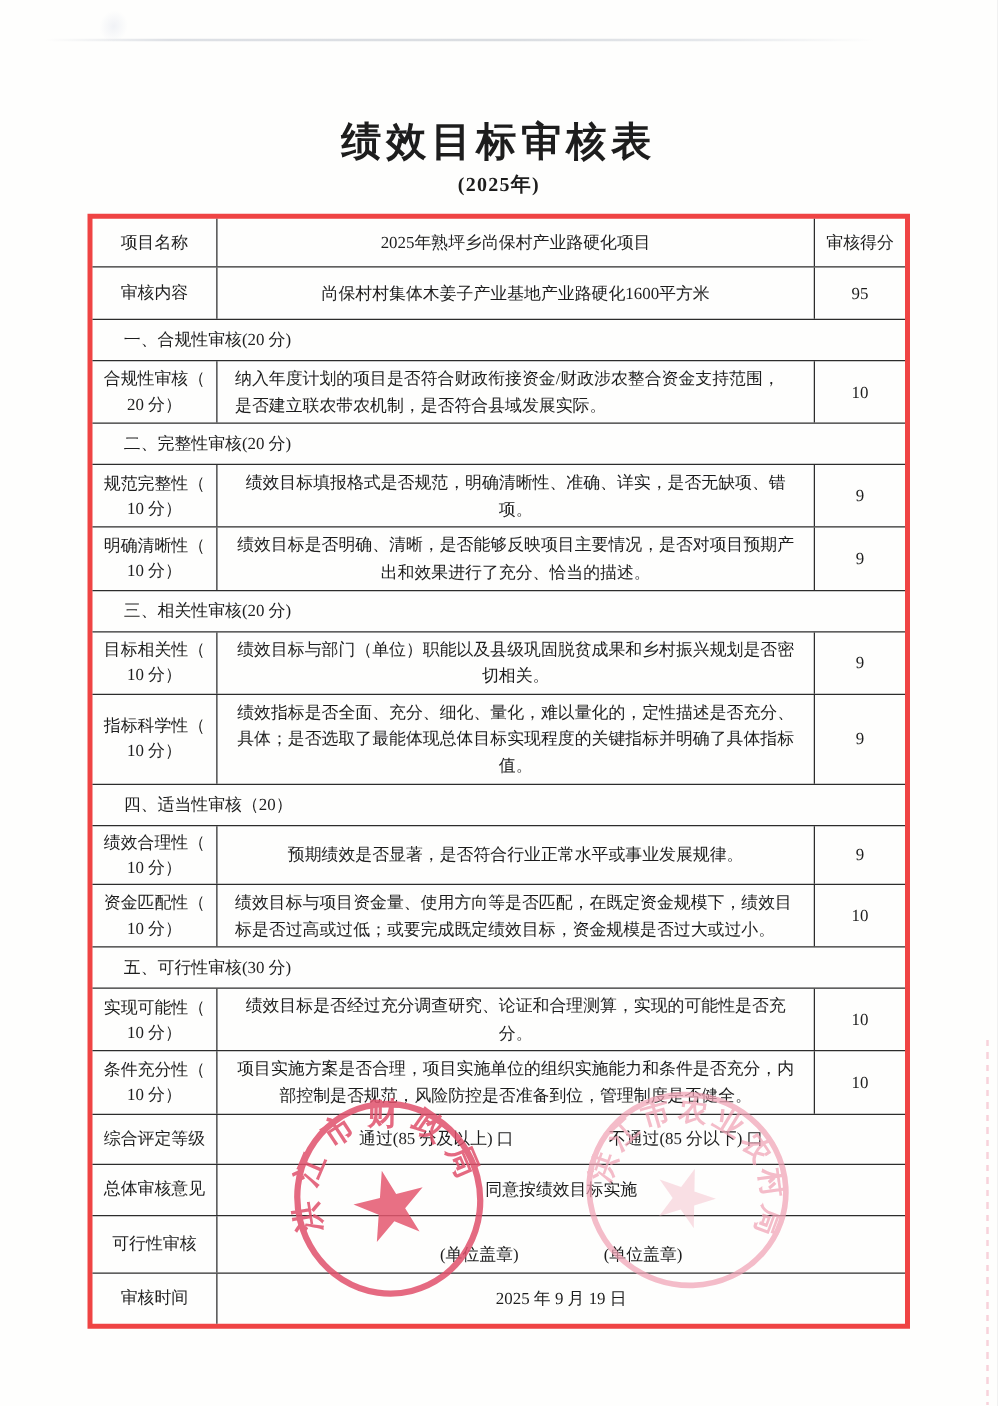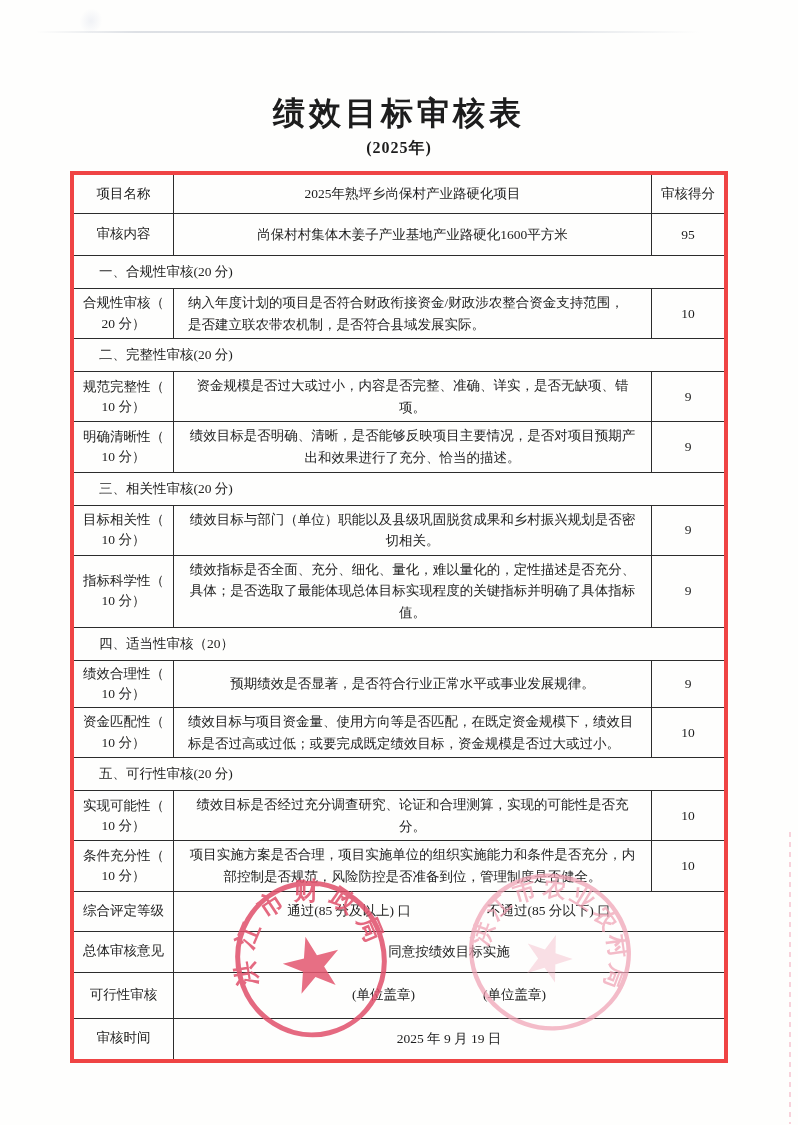--- a/index.html
+++ b/index.html
@@ -29,21 +29,21 @@
   .c1{width:100px;flex:0 0 100px;border-right:1.5px solid #2c2c2c;box-sizing:border-box;
     display:flex;align-items:center;justify-content:center;text-align:center;
     padding:3px 6px;line-height:1.5;}
   .c2{flex:1;display:flex;align-items:center;justify-content:center;text-align:center;
     padding:3px 14px;box-sizing:border-box;}
   .c2.left{text-align:left;justify-content:flex-start;}
   .c3{width:73px;flex:0 0 73px;border-left:1.5px solid #2c2c2c;box-sizing:border-box;
     display:flex;align-items:center;justify-content:center;text-align:center;}
   .sec-label{padding:5px 25px;display:flex;align-items:center;}
   .rating{gap:76px;}
-  .seals{gap:68px;}
+  .seals{gap:68px;align-items:flex-end;}
   
   .stamp{position:absolute;pointer-events:none;}
   .stamp-left{left:225px;top:875px;}
   .stamp-right{left:458px;top:868px;}
 </style>
 </head>
 <body>
 
 <div class="page">
 
@@ -77,21 +77,21 @@
       <div class="c2 left">纳入年度计划的项目是否符合财政衔接资金/财政涉农整合资金支持范围，是否建立联农带农机制，是否符合县域发展实际。</div>
       <div class="c3">10</div>
     </div>
 
     <div class="row" style="min-height:33px">
       <div class="sec-label">二、完整性审核(20 分)</div>
     </div>
 
     <div class="row" style="min-height:44px">
       <div class="c1">规范完整性（ 10 分）</div>
-      <div class="c2">资金规模是否过大或过小，内容是否完整、准确、详实，是否无缺项、错项。</div>
+      <div class="c2">绩效目标填报格式是否规范，明确清晰性、准确、详实，是否无缺项、错项。</div>
       <div class="c3">9</div>
     </div>
 
     <div class="row" style="min-height:47px">
       <div class="c1">明确清晰性（ 10 分）</div>
       <div class="c2">绩效目标是否明确、清晰，是否能够反映项目主要情况，是否对项目预期产出和效果进行了充分、恰当的描述。</div>
       <div class="c3">9</div>
     </div>
 
     <div class="row" style="min-height:33px">
@@ -120,21 +120,21 @@
       <div class="c3">9</div>
     </div>
 
     <div class="row" style="min-height:49px">
       <div class="c1">资金匹配性（ 10 分）</div>
       <div class="c2 left">绩效目标与项目资金量、使用方向等是否匹配，在既定资金规模下，绩效目标是否过高或过低；或要完成既定绩效目标，资金规模是否过大或过小。</div>
       <div class="c3">10</div>
     </div>
 
     <div class="row" style="min-height:33px">
-      <div class="sec-label">五、可行性审核(20 分)</div>
+      <div class="sec-label">五、可行性审核(30 分)</div>
     </div>
 
     <div class="row" style="min-height:45px">
       <div class="c1">实现可能性（ 10 分）</div>
       <div class="c2">绩效目标是否经过充分调查研究、论证和合理测算，实现的可能性是否充分。</div>
       <div class="c3">10</div>
     </div>
 
     <div class="row" style="min-height:47px">
       <div class="c1">条件充分性（ 10 分）</div>

